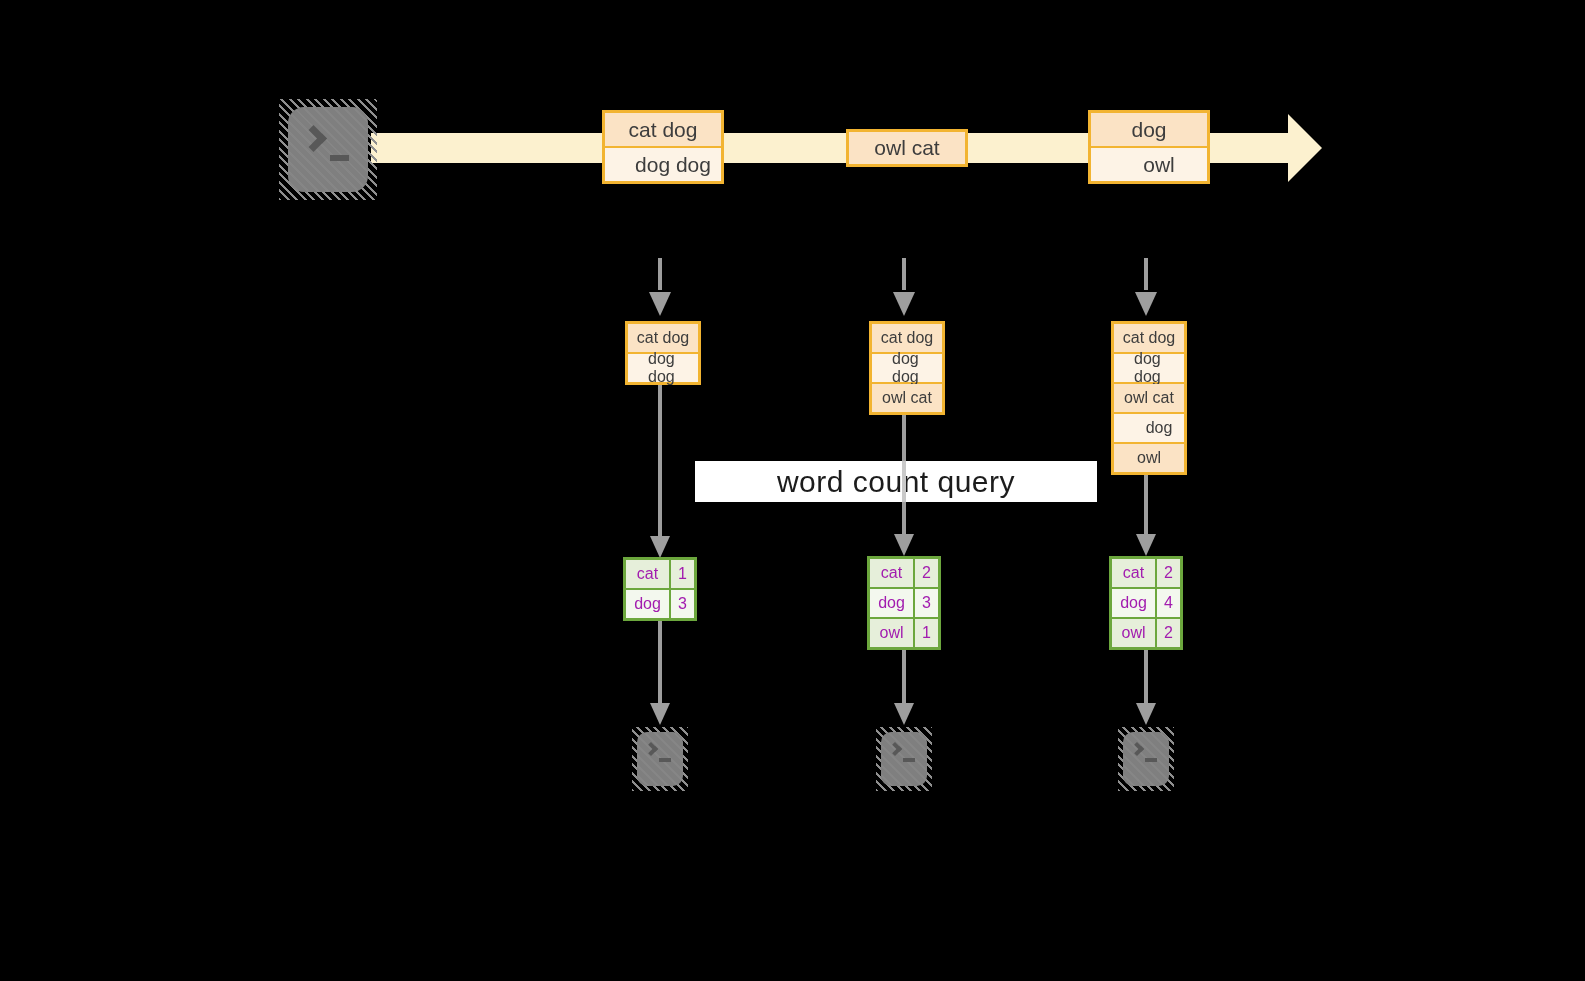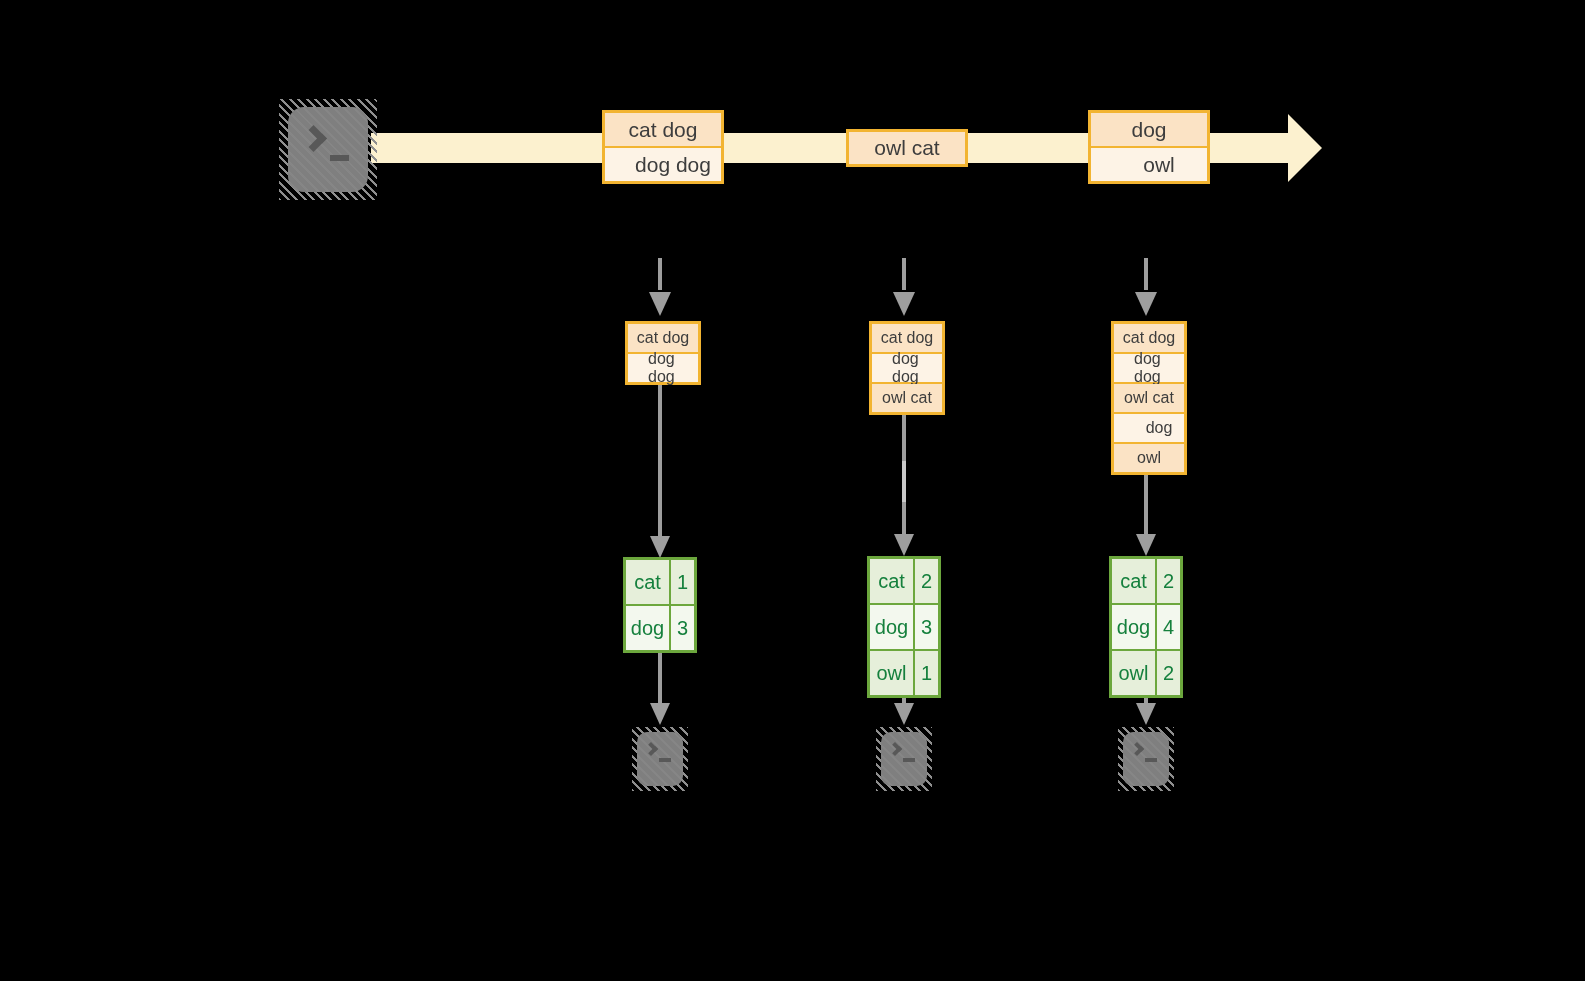--- a/index.html
+++ b/index.html
@@ -18,21 +18,21 @@
   .ocell{display:flex;align-items:center;justify-content:center;color:#3d3d3d;}
   .fa{background:#fbe3c5;}
   .fb{background:#fdf3e6;padding-left:20px;}
   .rec-cell{height:33px;font-size:21px;}
   .rec-cell.single{height:32px;}
   .stk-cell{height:28px;font-size:16px;}
 
   
   .gtable{background:#6ca73d;border:3px solid #6ca73d;display:grid;grid-template-columns:43px 23px;
           gap:2px;z-index:4;}
-  .gcell{display:flex;align-items:center;justify-content:center;height:44px;font-size:20px;color:#15803d;}
+  .gcell{display:flex;align-items:center;justify-content:center;height:28px;font-size:16px;color:#a21caf;}
   .ga{background:#e6efda;}
   .gb{background:#f3f8ee;}
 
   
   .vline{width:4px;background:#9e9e9e;z-index:1;}
   .vline.lite{background:#c9c9c9;z-index:3;}
   .ahead{width:0;height:0;border-left:10px solid transparent;border-right:10px solid transparent;
          border-top:22px solid #9e9e9e;z-index:2;}
   .ahead.big{border-left-width:11px;border-right-width:11px;border-top-width:24px;}
 
@@ -101,20 +101,23 @@
     <div class="ocell stk-cell fa">owl</div>
   </div>
 
   <div class="abs vline" style="left:658px;top:385px;height:152px;"></div>
   <div class="abs ahead" style="left:650px;top:536px;"></div>
   <div class="abs vline" style="left:902px;top:415px;height:120px;"></div>
   <div class="abs ahead" style="left:894px;top:534px;"></div>
   <div class="abs vline" style="left:1144px;top:475px;height:60px;"></div>
   <div class="abs ahead" style="left:1136px;top:534px;"></div>
 
+  <div class="abs qband" style="left:695px;top:461px;width:402px;height:41px;">
+    <span>word count query</span>
+  </div>
   <div class="abs vline lite" style="left:902px;top:461px;height:41px;"></div>
 
   <div class="abs gtable" style="left:623px;top:557px;">
     <div class="gcell ga">cat</div>
     <div class="gcell ga">1</div>
     <div class="gcell gb">dog</div>
     <div class="gcell gb">3</div>
   </div>
   <div class="abs gtable" style="left:867px;top:556px;">
     <div class="gcell ga">cat</div>

